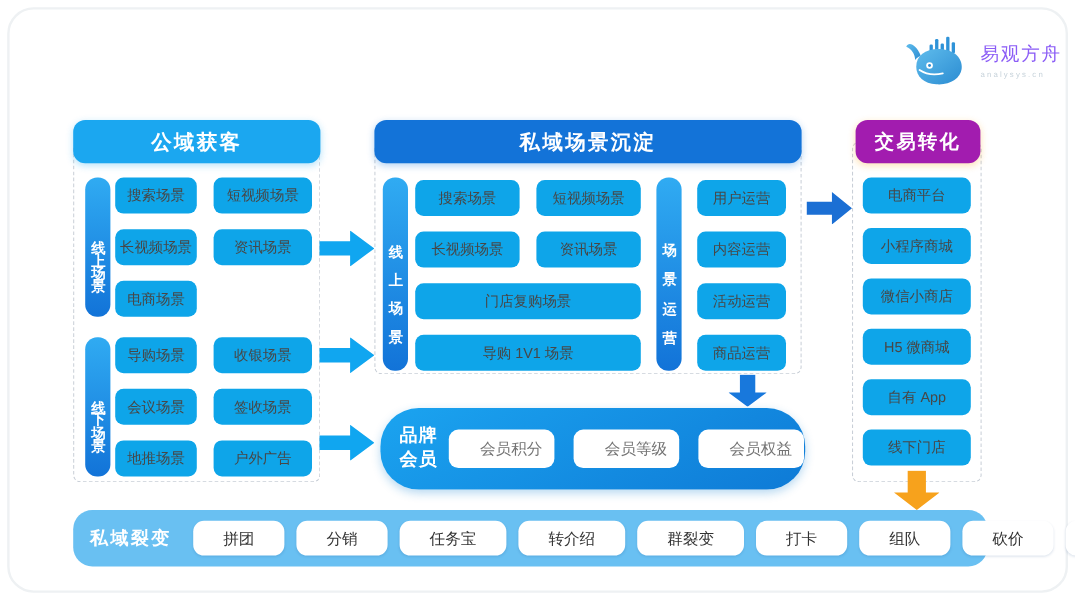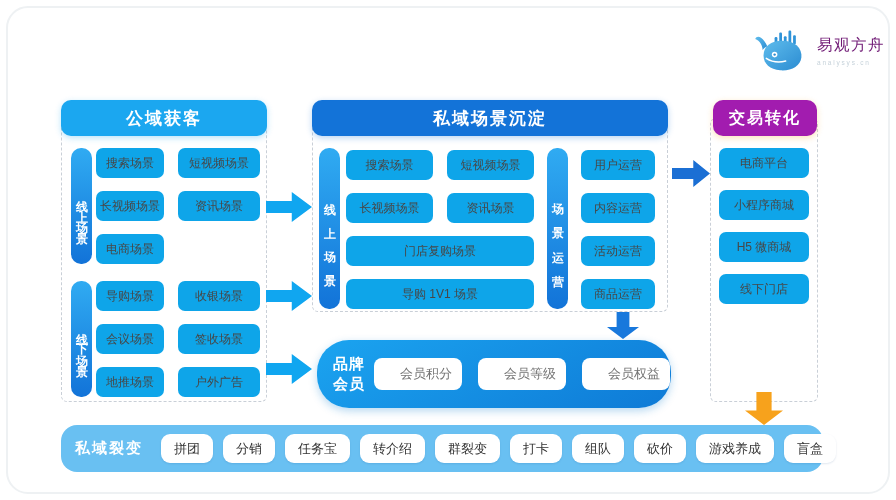--- a/index.html
+++ b/index.html
@@ -43,37 +43,37 @@
   .brandbox .btitle { position:absolute; left:16px; top:50%; transform:translateY(-50%);
               color:#fff; font-weight:bold; font-size:15px; line-height:1.35; letter-spacing:1px; }
   .bpill { position:absolute; top:18px; height:32px; width:88px; background:#fff; border-radius:8px;
            color:#737373; font-size:13px; font-weight:500;
            display:flex; align-items:center; justify-content:center; white-space:nowrap;padding-left:16px; }
 
   
   .fission { position:absolute; background:#69c0f2; border-radius:16px; z-index:2;
              display:flex; align-items:center; padding:0 14px; gap:10px; }
   .fission .flabel { color:#fff; font-weight:bold; font-size:15px; letter-spacing:2px; margin-right:8px; white-space:nowrap; }
-  .fpill { background:#fff; border-radius:9px; height:29px; padding:0 13px; color:#333; font-size:13px;
+  .fpill { background:#fff; border-radius:9px; height:29px; padding:0 25px; color:#333; font-size:13px;
            font-weight:500; display:flex; align-items:center; justify-content:center; white-space:nowrap;
            box-shadow:0 1px 2px rgba(0,60,120,.12); }
 
   
   .arrow-right { position:absolute; z-index:2;
       clip-path:polygon(0 30%, 56% 30%, 56% 0%, 100% 50%, 56% 100%, 56% 70%, 0 70%); }
   .arrow-down { position:absolute; z-index:2;
       clip-path:polygon(30% 0, 70% 0, 70% 56%, 100% 56%, 50% 100%, 0 56%, 30% 56%); }
   .a-light { background:#10a6f0; }
   .a-dark  { background:#1b6fd4; }
   .a-blue  { background:#1878dc; }
   .a-orange{ background:#f7a21c; }
 
   
   .logo { position:absolute; left:754px; top:26px; display:flex; align-items:center; gap:7px; z-index:3; }
-  .logo-text .bname { color:#701a75; font-size:15.5px; font-weight:500; letter-spacing:1.5px; }
+  .logo-text .bname { color:#8b5cf6; font-size:15.5px; font-weight:500; letter-spacing:1.5px; }
   .logo-text .btag  { color:#c6d2da; font-size:6.5px; letter-spacing:1.8px; margin-top:3px; text-transform:lowercase; }
 </style>
 </head>
 <body>
 
 <div class="canvas">
   <div class="frame"></div>
 
   <div class="logo">
     <svg width="56" height="48" viewBox="0 0 60 52">
@@ -151,21 +151,23 @@
   <div class="grid2 cols-one" style="left:581px; top:150px; width:74px;">
     <div class="pill">用户运营</div>
     <div class="pill">内容运营</div>
     <div class="pill">活动运营</div>
     <div class="pill">商品运营</div>
   </div>
 
   <div class="vlist" style="left:719px; top:148px;">
     <div class="pill">电商平台</div>
     <div class="pill">小程序商城</div>
+    <div class="pill">微信小商店</div>
     <div class="pill">H5 微商城</div>
+    <div class="pill">自有 App</div>
     <div class="pill">线下门店</div>
   </div>
 
   <div class="brandbox" style="left:317px; top:340px; width:354px; height:68px;">
     <div class="btitle">
       <div>品牌</div>
       <div>会员</div>
     </div>
     <div class="bpill" style="left:57px;">会员积分</div>
     <div class="bpill" style="left:161px;">会员等级</div>

